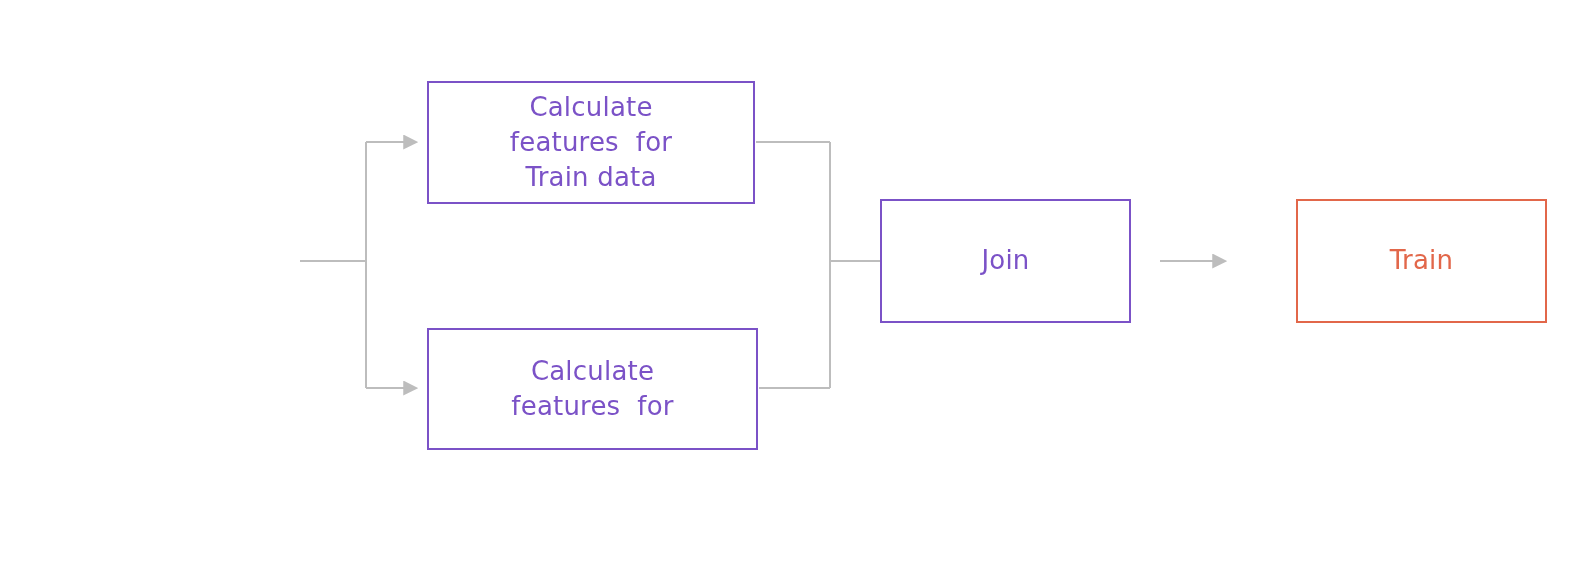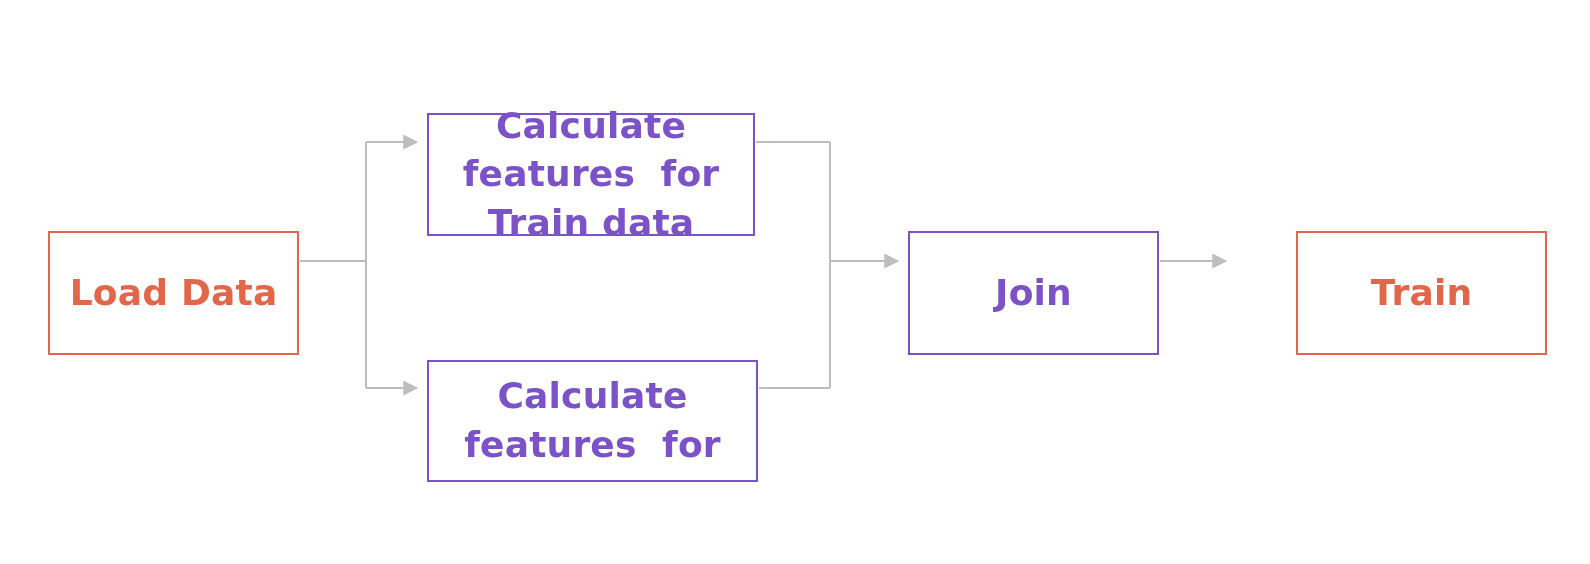--- a/index.html
+++ b/index.html
@@ -32,25 +32,24 @@
   }
   .node {
     position: absolute;
     box-sizing: border-box;
     background: #ffffff;
     border: 2px solid;
     display: flex;
     align-items: center;
     justify-content: center;
     text-align: center;
-    font-weight: 700;
-    font-size: 36px;
+    font-weight: 400;
+    font-size: 26px;
     line-height: 1.35;
     letter-spacing: 0.2px;
-    margin-top: 32px;
   }
   .node.orange {
     border-color: var(--orange, #e2674a);
     color: var(--orange, #e2674a);
   }
   .node.purple {
     border-color: var(--purple, #7b52c7);
     color: var(--purple, #7b52c7);
   }
   .label .line {
@@ -82,42 +81,37 @@
 
     <path class="edge" d="M 759 388 H 830"></path>
 
     <path class="edge" d="M 830 142 V 388"></path>
 
     <path class="edge" d="M 830 261 H 897" marker-end="url(#arrow)"></path>
 
     <path class="edge" d="M 1160 261 H 1225" marker-end="url(#arrow)"></path>
   </svg>
 
-  <div class="node orange" style="left:48px; top:199px; width:251px; height:124px;">
-    <div class="label">
-      <span class="line">Load Data</span>
-    </div>
-  </div>
 
   <div class="node purple" style="left:427px; top:81px; width:328px; height:123px;">
     <div class="label">
       <span class="line">Calculate</span>
       <span class="line">features  for</span>
       <span class="line">Train data</span>
     </div>
   </div>
 
   <div class="node purple" style="left:427px; top:328px; width:331px; height:122px;">
     <div class="label">
       <span class="line">Calculate</span>
       <span class="line">features  for</span>
     </div>
   </div>
 
-  <div class="node purple" style="left:908px; top:199px; width:251px; height:124px;">
+  <div class="node purple" style="left:880px; top:199px; width:251px; height:124px;">
     <div class="label">
       <span class="line">Join</span>
     </div>
   </div>
 
   <div class="node orange" style="left:1296px; top:199px; width:251px; height:124px;">
     <div class="label">
       <span class="line">Train</span>
     </div>
   </div>

